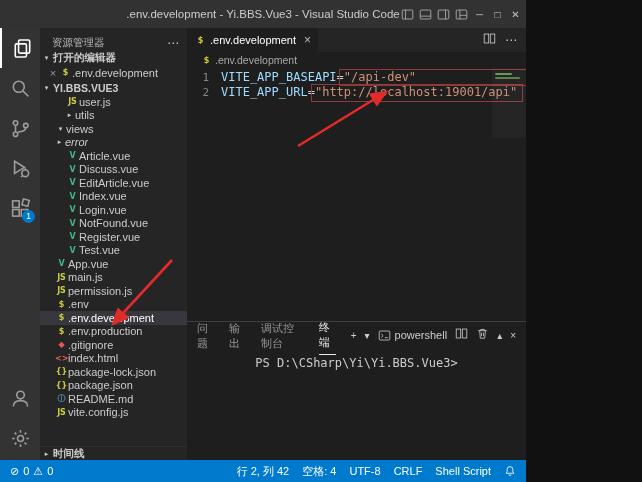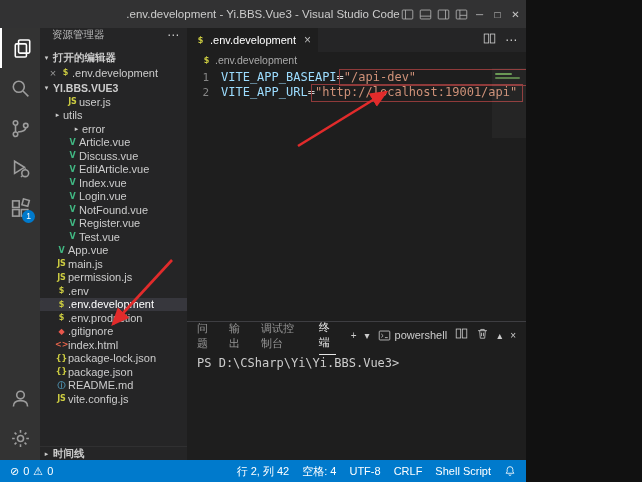--- a/index.html
+++ b/index.html
@@ -19,21 +19,21 @@
   .ab-item{position:relative;width:40px;height:40px;display:flex;align-items:center;justify-content:center;}
   .ab-item svg{width:21px;height:21px;stroke:#9d9d9d;fill:none;stroke-width:1.2;}
   .ab-item.active{border-left:2px solid #ffffff;}
   .ab-item.active svg{stroke:#ffffff;}
   .ab-badge{position:absolute;right:5px;bottom:5px;min-width:13px;height:13px;border-radius:50%;
             background:#007acc;color:#fff;font-size:8.5px;line-height:13px;text-align:center;}
   .ab-bottom{position:absolute;bottom:2px;left:0;width:40px;}
 
   
   .sidebar{position:absolute;top:28px;left:40px;width:147px;bottom:22px;background:#252526;color:#cccccc;}
-  .sb-title{height:22px;display:flex;align-items:flex-start;justify-content:space-between;
+  .sb-title{height:22px;display:flex;align-items:flex-end;justify-content:space-between;
             padding:0 8px 0 12px;font-size:10.5px;color:#bbbbbb;}
   .sb-more{color:#cccccc;font-size:12px;}
   .sb-sec{height:15px;display:flex;align-items:center;font-size:10.5px;font-weight:bold;color:#cccccc;}
   .sb-sec .chev{width:13px;text-align:center;font-size:7px;color:#cccccc;}
   .oe-item{height:15px;display:flex;align-items:center;padding-left:7px;font-size:11px;white-space:nowrap;}
   .oe-close{width:12px;text-align:center;color:#999;font-size:11px;}
   .fi{width:13px;flex:none;text-align:center;font-size:8px;font-weight:bold;font-family:"DejaVu Sans",sans-serif;}
   .ic-js{color:#cbcb41}.ic-vue{color:#41b883}.ic-env{color:#cbcb41}.ic-git{color:#e8574c}
   .ic-html{color:#e9654b}.ic-json{color:#cbcb41}.ic-info{color:#519aba}
   .tree{position:absolute;top:67px;left:0;right:0;height:338px;overflow:hidden;}
@@ -69,21 +69,21 @@
   
   .panel{position:absolute;left:0;right:0;bottom:0;height:138px;background:#1e1e1e;border-top:1px solid #3e3e42;}
   .panel-header{height:26px;display:flex;align-items:center;padding:0 10px;}
   .ptabs{display:flex;align-items:center;}
   .ptab{margin-right:15px;font-size:11px;color:#969696;padding:5px 0 4px;}
   .ptab.active{color:#e7e7e7;border-bottom:1px solid #e7e7e7;}
   .pactions{margin-left:auto;display:flex;align-items:center;gap:8px;color:#cccccc;font-size:12px;}
   .pactions svg{width:13px;height:13px;stroke:#cccccc;fill:none;stroke-width:1;}
   .term-inst{display:flex;align-items:center;gap:4px;font-size:11px;color:#cccccc;}
   .pa-glyph{font-size:10px;}
-  .term{padding:8px 10px;font-family:"DejaVu Sans Mono","Liberation Mono",monospace;font-size:12px;color:#cccccc;}
+  .term{padding:8px 10px;font-family:"DejaVu Sans Mono","Liberation Mono",monospace;font-size:12px;color:#cccccc;text-align:center;}
 
   
   .statusbar{position:absolute;bottom:0;left:0;right:0;height:22px;background:#007acc;color:#ffffff;
              display:flex;align-items:center;justify-content:space-between;padding:0 10px;font-size:11px;}
   .sb-left,.sb-right{display:flex;align-items:center;gap:13px;white-space:nowrap;}
   .st-item{display:flex;align-items:center;gap:4px;}
   .st-item svg{width:12px;height:12px;stroke:#ffffff;fill:none;stroke-width:1.1;}
 
   
   .arrows{position:absolute;top:0;left:0;width:642px;height:482px;pointer-events:none;z-index:60;}
@@ -198,26 +198,31 @@
       <span class="chev">▾</span>
       <span>YI.BBS.VUE3</span>
     </div>
     <div class="tree">
 
     <div class="row" style="padding-left: 26px;">
 
           <span class="fi ic-js">JS</span>
           <span class="lbl">user.js</span>
         </div>
-        <div class="row" style="padding-left: 12px;">
+        <div class="row" style="padding-left: 24px;">
           <span class="chev">▸</span>
 
           <span class="lbl">utils</span>
         </div>
-        <div class="row" style="padding-left: 31px;">
+        <div class="row" style="padding-left: 15px;">
+          <span class="chev">▾</span>
+
+          <span class="lbl">views</span>
+        </div>
+        <div class="row" style="padding-left: 14px; font-style: italic;">
           <span class="chev">▸</span>
 
           <span class="lbl">error</span>
         </div>
         <div class="row" style="padding-left: 26px;">
 
           <span class="fi ic-vue">V</span>
           <span class="lbl">Article.vue</span>
         </div>
         <div class="row" style="padding-left: 26px;">

